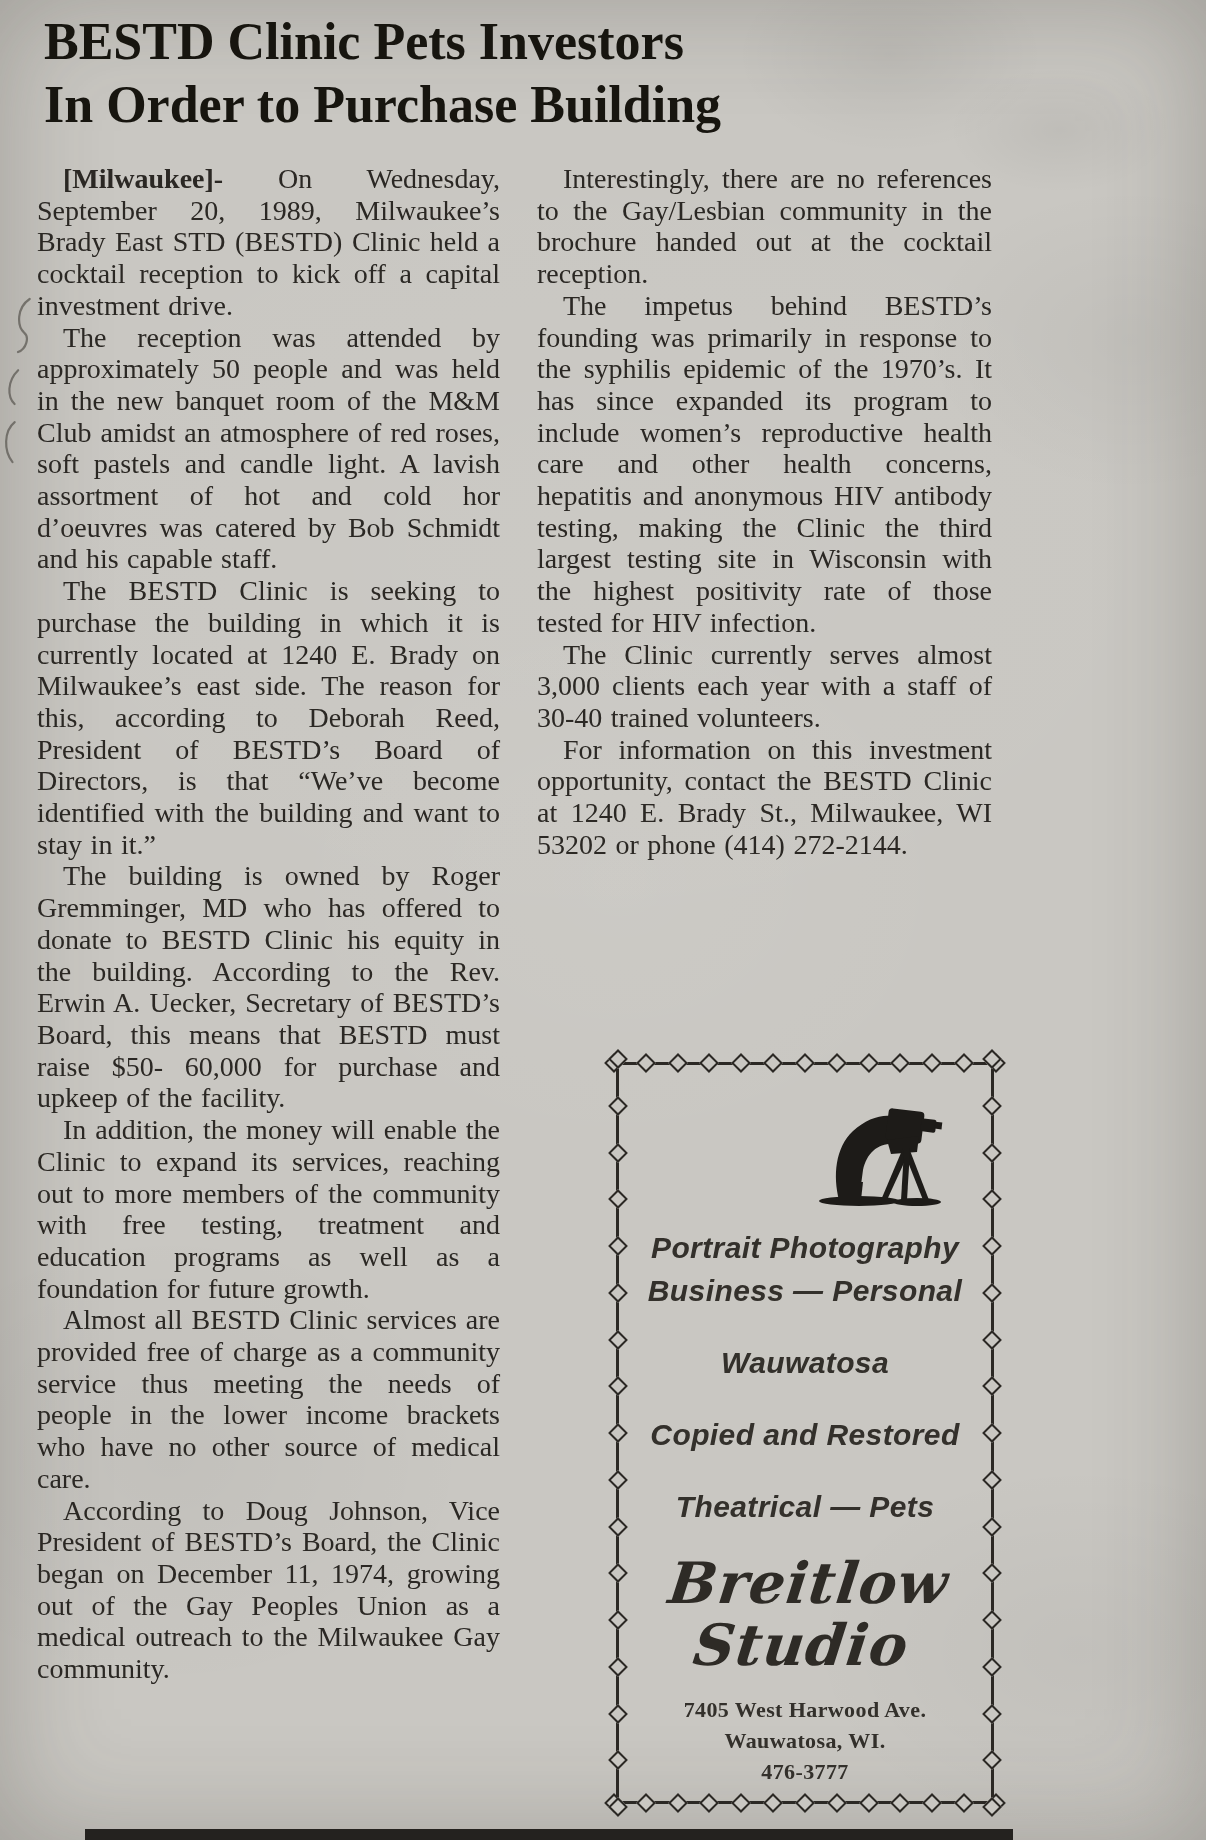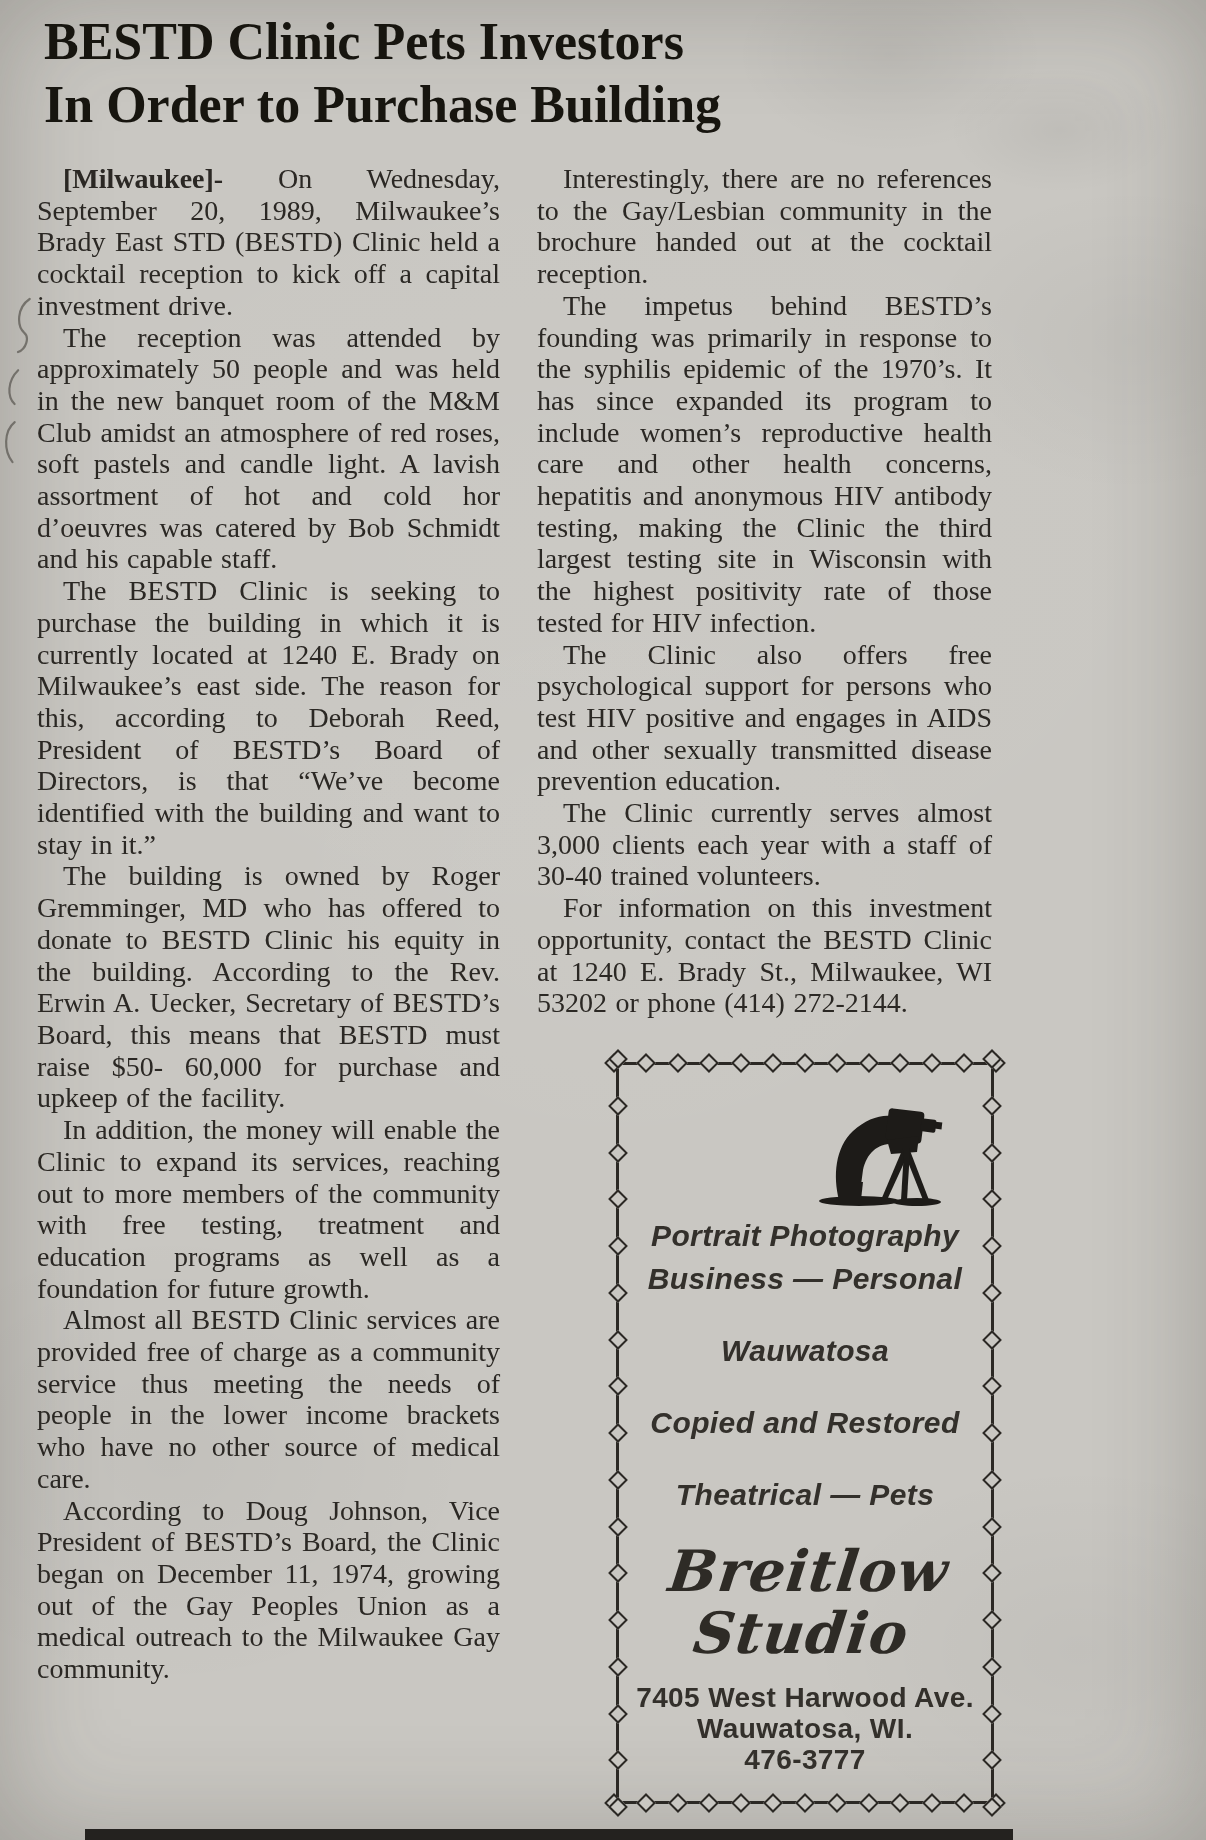--- a/index.html
+++ b/index.html
@@ -40,26 +40,26 @@
   .chain-v{top:0;bottom:0;width:22px;display:flex;flex-direction:column;justify-content:space-between;align-items:center;
     background:linear-gradient(to right,transparent 9.5px,#2b2824 9.5px,#2b2824 12.5px,transparent 12.5px);}
   .chain-left{left:0;}
   .chain-right{right:0;}
   .bead{width:10px;height:10px;border:2.5px solid #2b2824;background:#c9c7c2;transform:rotate(45deg);flex:none;}
 
   .ad-inner{position:absolute;left:22px;right:22px;top:22px;bottom:22px;text-align:center;
     font-family:"Liberation Sans", sans-serif;}
   .ad-icon{display:block;margin:16px 0 0 188px;}
   .svc-group{margin-top:29px;}
-  .svc-group:first-of-type{margin-top:6px;}
+  .svc-group:first-of-type{margin-top:18px;}
   .svc{font-style:italic;font-weight:bold;font-size:30px;line-height:43px;letter-spacing:.4px;color:#33302b;}
   .studio{font-family:"DejaVu Serif", serif;font-style:italic;font-weight:bold;
     font-size:57px;line-height:62px;margin-top:24px;transform:skewX(-7deg);letter-spacing:1px;color:#2e2b26;}
   .addr-block{margin-top:18px;}
-  .addr{font-weight:bold;font-size:28px;line-height:31px;letter-spacing:.4px;color:#33302b;}
+  .addr{font-weight:bold;font-size:22px;line-height:31px;letter-spacing:.4px;color:#33302b;font-family:Liberation Serif, serif;}
 
   .bottom-box{position:absolute;left:85px;top:1829px;width:928px;height:11px;background:#24221f;}
   .pen-mark{position:absolute;left:1px;top:286px;opacity:.75;}
 </style>
 </head>
 <body>
 
 <div class="page">
 
   <svg class="pen-mark" width="30" height="190" viewBox="0 0 30 190">
@@ -80,21 +80,20 @@
       <p>The reception was attended by approximately 50 people and was held in the new banquet room of the M&amp;M Club amidst an atmosphere of red roses, soft pastels and candle light. A lavish assortment of hot and cold hor d’oeuvres was catered by Bob Schmidt and his capable staff.</p>
       <p>The BESTD Clinic is seeking to purchase the building in which it is currently located at 1240 E. Brady on Milwaukee’s east side. The reason for this, according to Deborah Reed, President of BESTD’s Board of Directors, is that “We’ve become identified with the building and want to stay in it.”</p>
       <p>The building is owned by Roger Gremminger, MD who has offered to donate to BESTD Clinic his equity in the building. According to the Rev. Erwin A. Uecker, Secretary of BESTD’s Board, this means that BESTD must raise $50- 60,000 for purchase and upkeep of the facility.</p>
       <p>In addition, the money will enable the Clinic to expand its services, reaching out to more members of the community with free testing, treatment and education programs as well as a foundation for future growth.</p>
       <p>Almost all BESTD Clinic services are provided free of charge as a community service thus meeting the needs of people in the lower income brackets who have no other source of medical care.</p>
       <p>According to Doug Johnson, Vice President of BESTD’s Board, the Clinic began on December 11, 1974, growing out of the Gay Peoples Union as a medical outreach to the Milwaukee Gay community.</p>
     </div>
   <div class="col col-right">
       <p>Interestingly, there are no references to the Gay/Lesbian community in the brochure handed out at the cocktail reception.</p>
       <p>The impetus behind BESTD’s founding was primarily in response to the syphilis epidemic of the 1970’s. It has since expanded its program to include women’s reproductive health care and other health concerns, hepatitis and anonymous HIV antibody testing, making the Clinic the third largest testing site in Wisconsin with the highest positivity rate of those tested for HIV infection.</p>
-      <p>The Clinic also offers free psychological support for persons who test HIV positive and engages in AIDS and other sexually transmitted disease prevention education.</p>
       <p>The Clinic currently serves almost 3,000 clients each year with a staff of 30-40 trained volunteers.</p>
       <p>For information on this investment opportunity, contact the BESTD Clinic at 1240 E. Brady St., Milwaukee, WI 53202 or phone (414) 272-2144.</p>
     </div>
 
   <div class="ad">
     <div class="chain chain-h chain-top">
         <span class="bead"></span>
         <span class="bead"></span>
         <span class="bead"></span>
         <span class="bead"></span>

